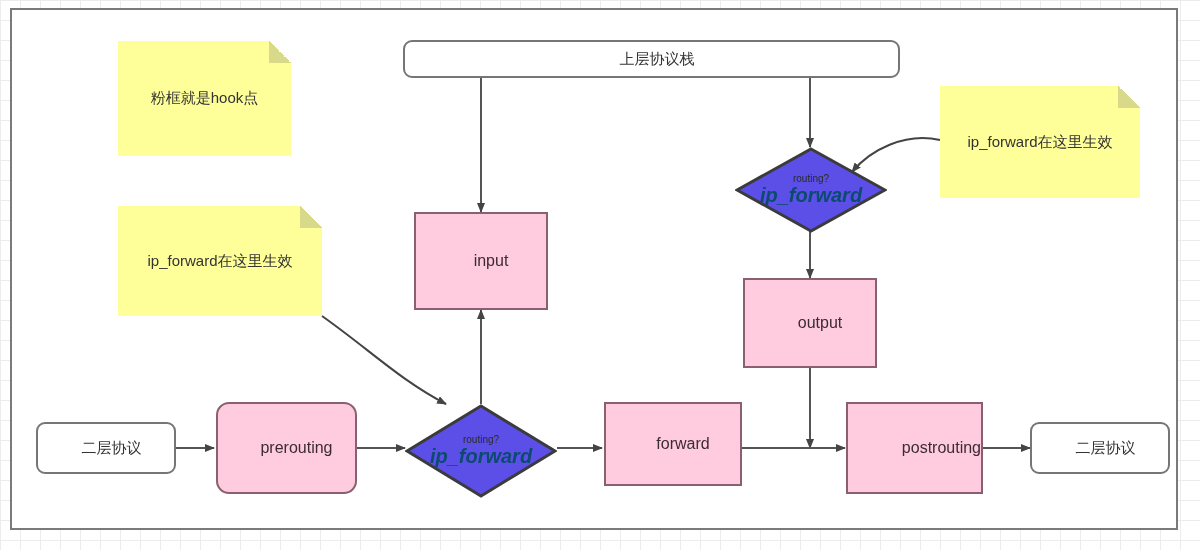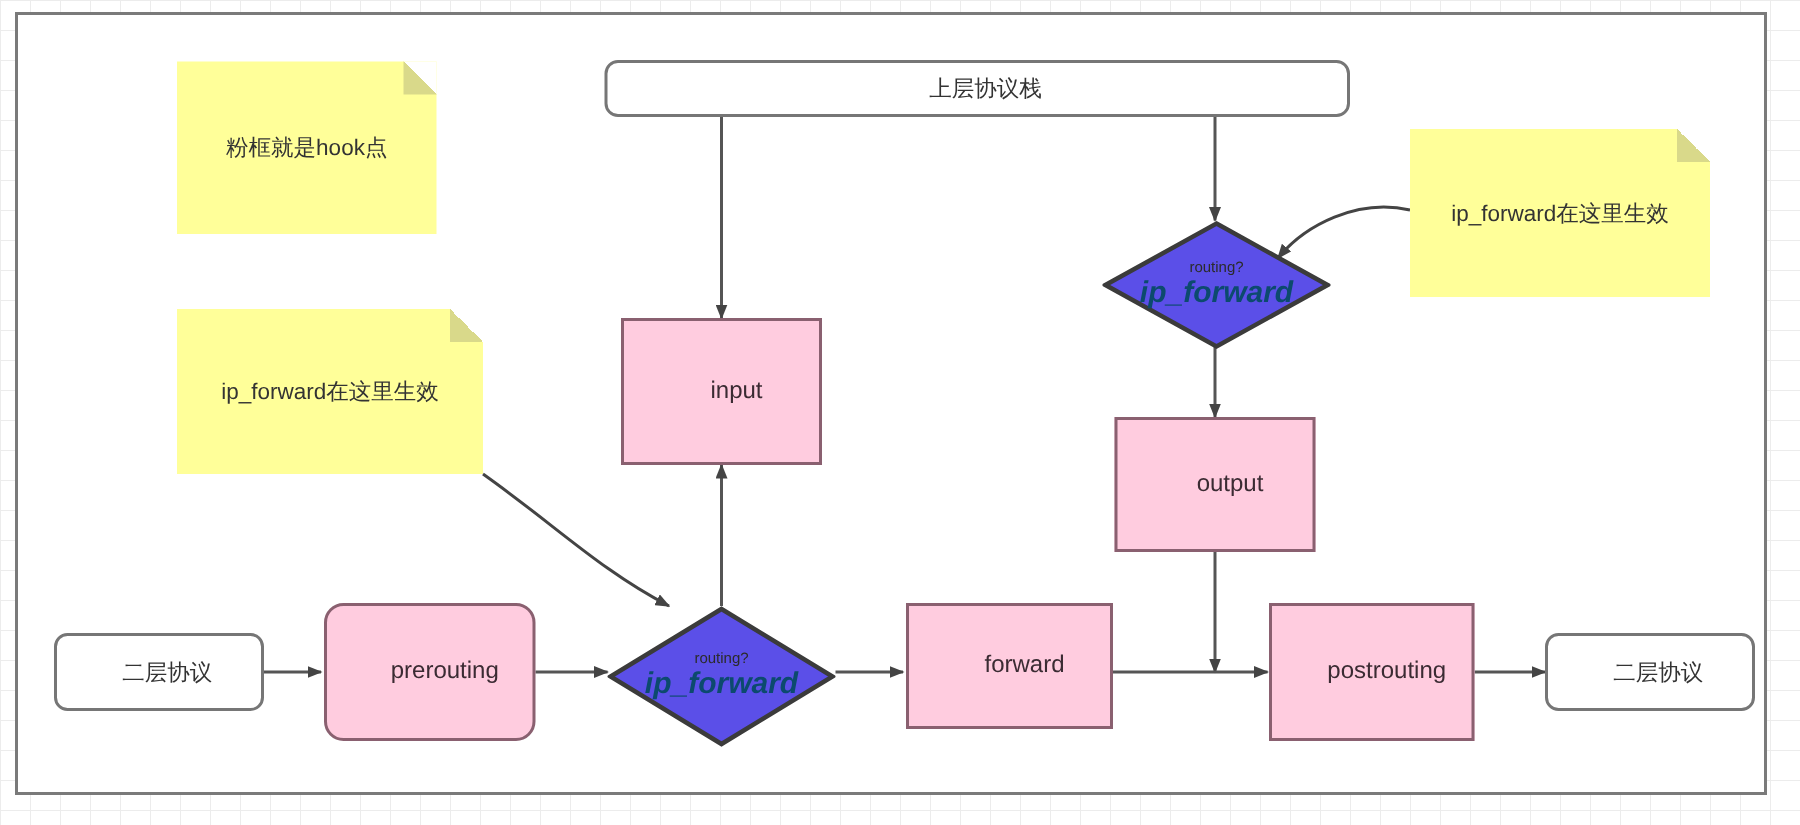--- a/index.html
+++ b/index.html
@@ -143,21 +143,21 @@
   </div>
 
   <div class="node pbox" style="left:216px;top:402px;width:141px;height:92px;border-radius:13px;">
     <span>prerouting</span>
   </div>
 
   <div class="node pbox" style="left:604px;top:402px;width:138px;height:84px;">
     <span>forward</span>
   </div>
 
-  <div class="node pbox" style="left:846px;top:402px;width:137px;height:92px;">
+  <div class="node pbox" style="left:846px;top:402px;width:137px;height:92px;justify-content:flex-end;">
     <span>postrouting</span>
   </div>
 
   <div class="node diamond" style="left:405px;top:404px;width:152px;height:94px;">
     <svg class="dshape" viewBox="0 0 152 94" preserveAspectRatio="none">
       <polygon points="76,2 150,47 76,92 2,47" fill="#5b4fe8" stroke="#3b3b3b" stroke-width="3"></polygon>
     </svg>
     <span class="dlabel">
       <span class="l1">routing?</span>
       <span class="l2">ip_forward</span>

